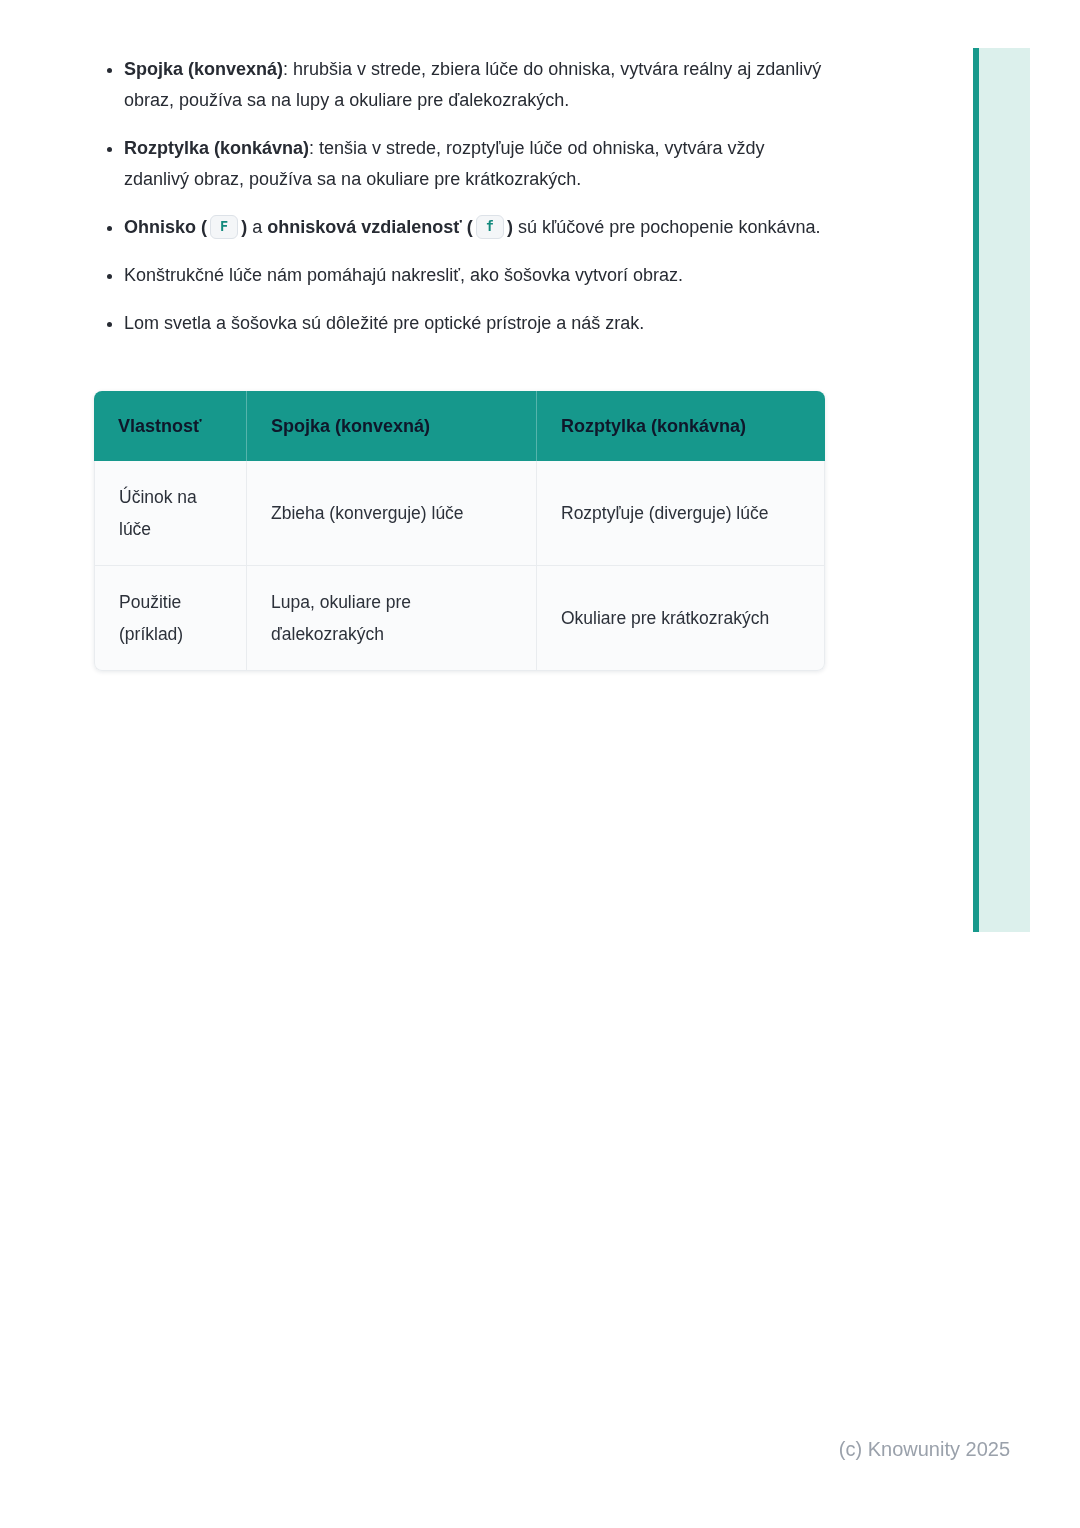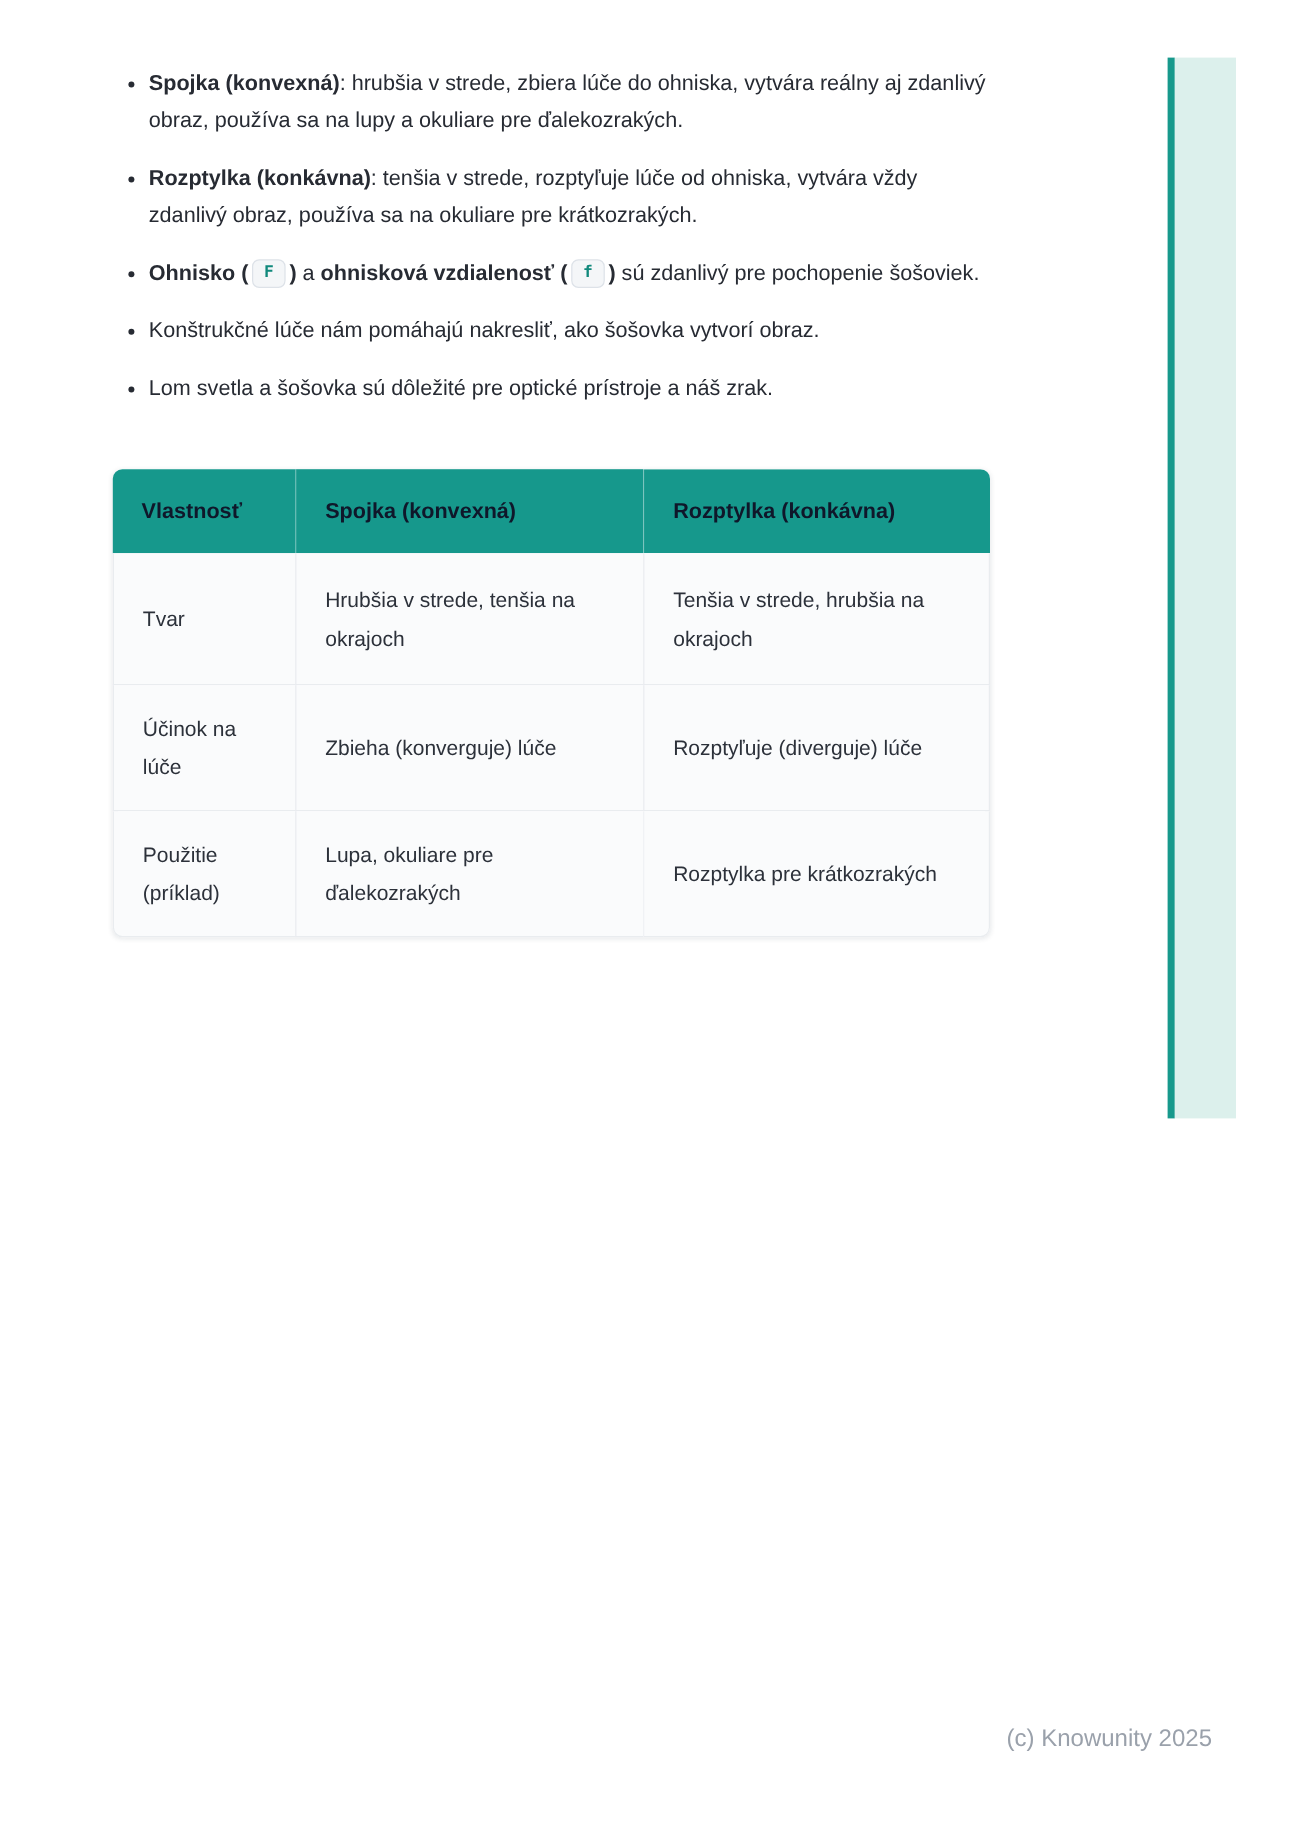--- a/index.html
+++ b/index.html
@@ -115,54 +115,49 @@
 <body>
 
 <div class="page">
 
   <div class="accent-line"></div>
   <div class="accent-stripe"></div>
 
   <ul class="bullets">
     <li><span class="bold">Spojka (konvexná)</span><span>: hrubšia v strede, zbiera lúče do ohniska, vytvára reálny aj zdanlivý obraz, používa sa na lupy a okuliare pre ďalekozrakých.</span></li>
     <li><span class="bold">Rozptylka (konkávna)</span><span>: tenšia v strede, rozptyľuje lúče od ohniska, vytvára vždy zdanlivý obraz, používa sa na okuliare pre krátkozrakých.</span></li>
-    <li><span class="bold">Ohnisko (</span><span class="code-badge">F</span><span class="bold">)</span><span> a </span><span class="bold">ohnisková vzdialenosť (</span><span class="code-badge">f</span><span class="bold">)</span><span> sú zdanlivý pre pochopenie šošoviek.</span></li>
+    <li><span class="bold">Ohnisko (</span><span class="code-badge">F</span><span class="bold">)</span><span> a </span><span class="bold">ohnisková vzdialenosť (</span><span class="code-badge">f</span><span class="bold">)</span><span> sú kľúčové pre pochopenie konkávna.</span></li>
     <li><span>Konštrukčné lúče nám pomáhajú nakresliť, ako šošovka vytvorí obraz.</span></li>
     <li><span>Lom svetla a šošovka sú dôležité pre optické prístroje a náš zrak.</span></li>
   </ul>
 
   <div class="table-wrap">
     <table class="lens-table">
       <colgroup>
           <col class="c1">
           <col class="c2">
           <col class="c3">
         </colgroup>
       <thead>
         <tr>
           <th>Vlastnosť</th>
           <th>Spojka (konvexná)</th>
           <th>Rozptylka (konkávna)</th>
         </tr>
       </thead>
       <tbody>
-        <tr class="r1">
-          <td>Tvar</td>
-          <td>Hrubšia v strede, tenšia na okrajoch</td>
-          <td>Tenšia v strede, hrubšia na okrajoch</td>
-        </tr>
         <tr class="r2">
           <td>Účinok na lúče</td>
           <td>Zbieha (konverguje) lúče</td>
           <td>Rozptyľuje (diverguje) lúče</td>
         </tr>
         <tr class="r4">
           <td>Použitie (príklad)</td>
           <td>Lupa, okuliare pre ďalekozrakých</td>
-          <td>Rozptylka pre krátkozrakých</td>
+          <td>Okuliare pre krátkozrakých</td>
         </tr>
       </tbody>
     </table>
   </div>
 
   <div class="footer">(c) Knowunity 2025</div>
 
 </div>
 
 </body></html>

